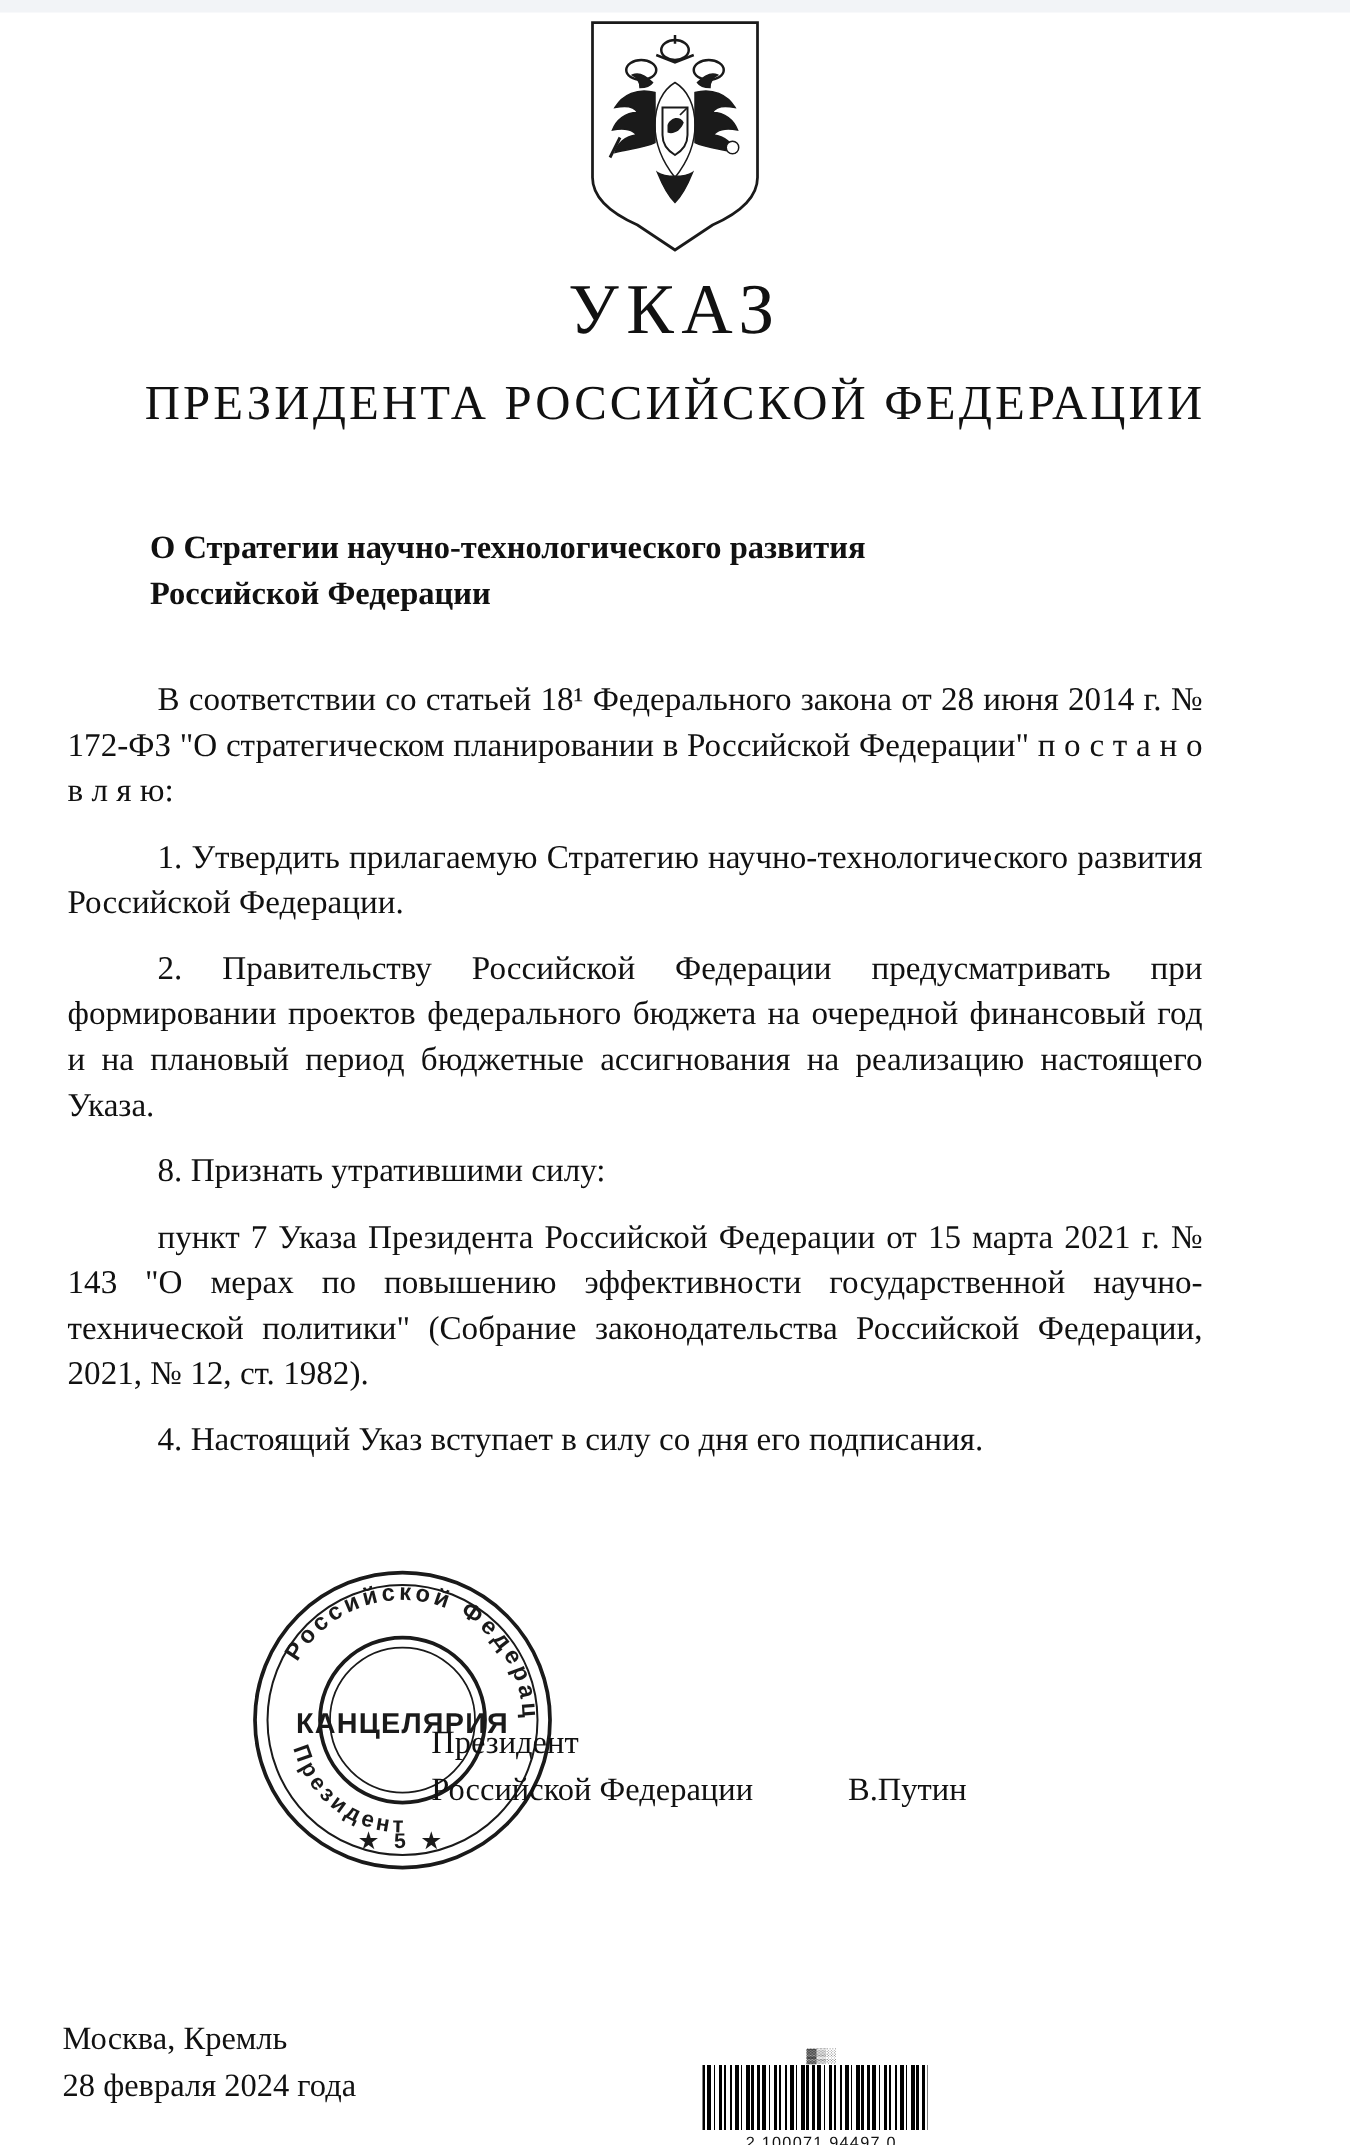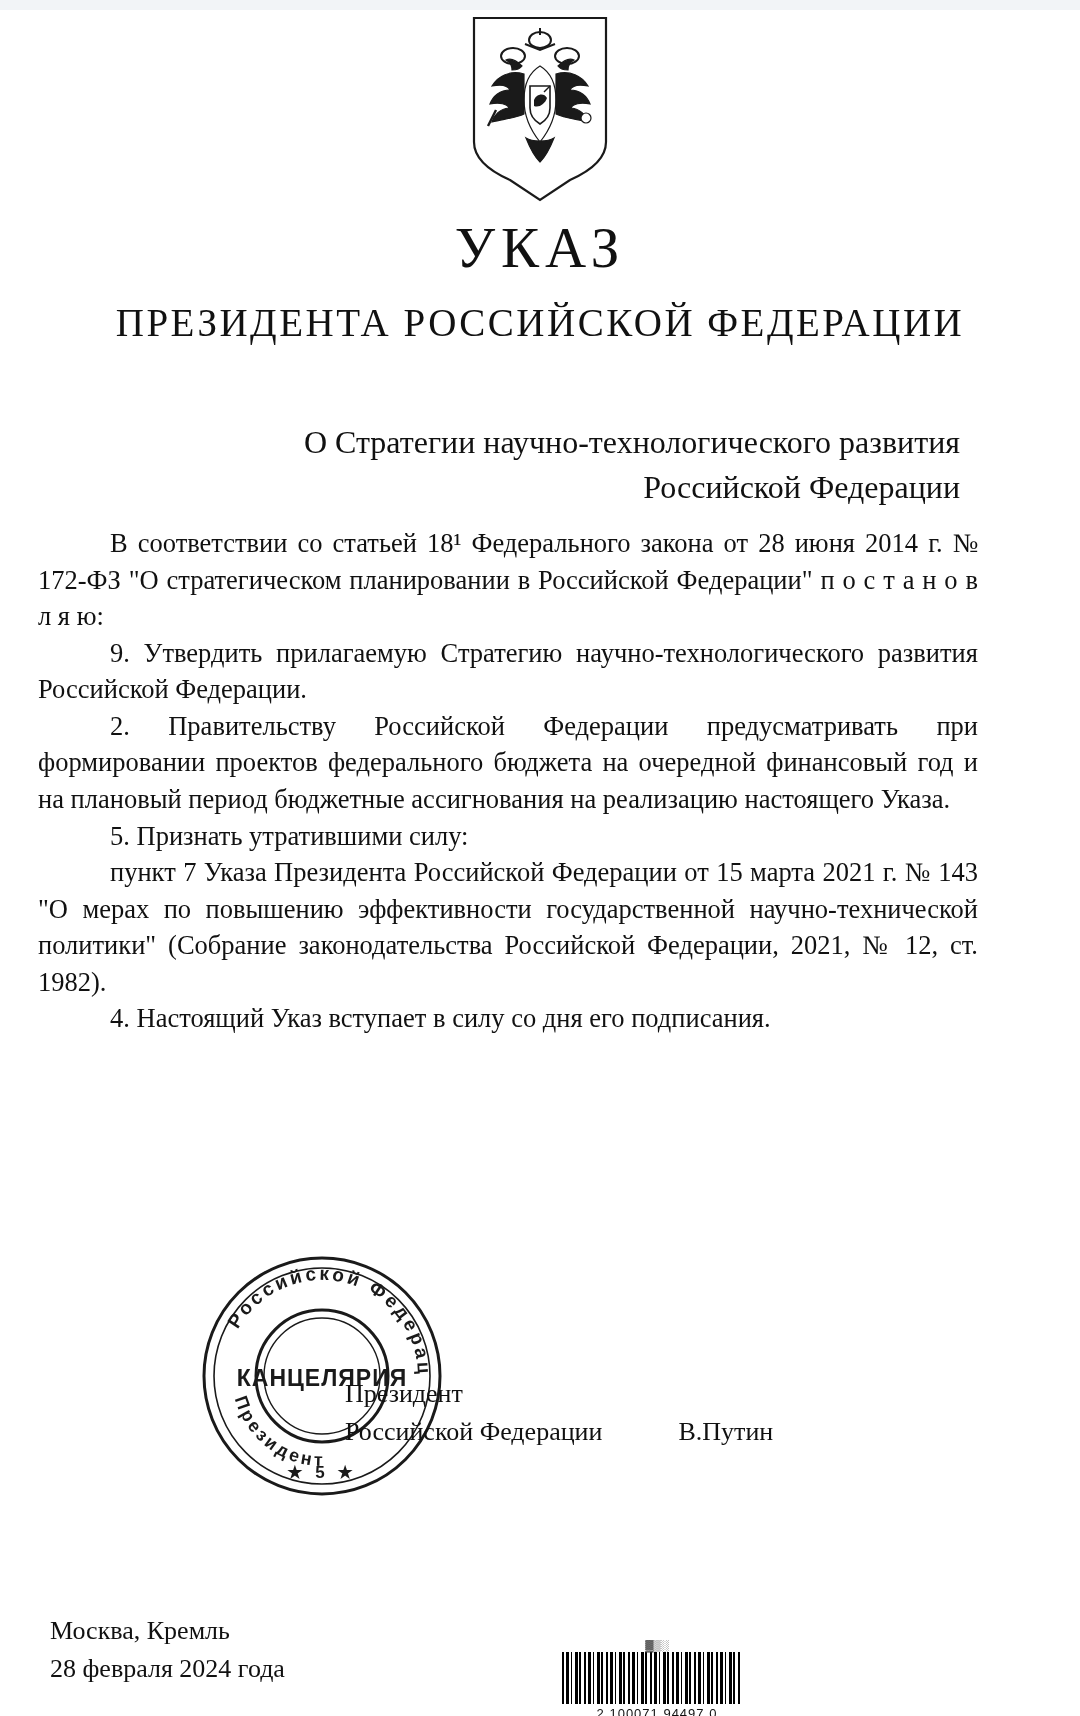--- a/index.html
+++ b/index.html
@@ -66,39 +66,39 @@
     text-align: center;
     font-size: 39px;
     letter-spacing: 2.5px;
     font-weight: normal;
   }
   .doc-subject {
     position: absolute;
     top: 420px;
     left: 120px;
     width: 840px;
-    text-align: right;
-    font-size: 32px;
-    font-weight: normal;
+    text-align: left;
+    font-size: 26px;
+    font-weight: bold;
     line-height: 1.42;
   }
 
   
   .body-text {
     position: absolute;
     top: 525px;
     left: 38px;
     width: 940px;
     font-size: 26.5px;
     line-height: 1.38;
     text-align: justify;
     text-justify: inter-word;
   }
   .body-text p {
-    margin: 0;
+    margin: 16px;
     text-indent: 72px;
   }
 
   
   .sign-block {
     position: absolute;
     top: 1375px;
     left: 345px;
     width: 560px;
     font-size: 26px;
@@ -210,23 +210,23 @@
   <div class="title-main">УКАЗ</div>
   <div class="title-sub">ПРЕЗИДЕНТА  РОССИЙСКОЙ  ФЕДЕРАЦИИ</div>
 
   <div class="doc-subject">
     <div>О Стратегии научно-технологического развития</div>
     <div>Российской Федерации</div>
   </div>
 
   <div class="body-text">
     <p>В соответствии со статьей 18¹ Федерального закона от 28 июня 2014 г. № 172-ФЗ "О стратегическом планировании в Российской Федерации" п о с т а н о в л я ю:</p>
-    <p>9. Утвердить прилагаемую Стратегию научно-технологического развития Российской Федерации.</p>
+    <p>1. Утвердить прилагаемую Стратегию научно-технологического развития Российской Федерации.</p>
     <p>2. Правительству Российской Федерации предусматривать при формировании проектов федерального бюджета на очередной финансовый год и на плановый период бюджетные ассигнования на реализацию настоящего Указа.</p>
-    <p>5. Признать утратившими силу:</p>
+    <p>8. Признать утратившими силу:</p>
     <p>пункт 7 Указа Президента Российской Федерации от 15 марта 2021 г. № 143 "О мерах по повышению эффективности государственной научно-технической политики" (Собрание законодательства Российской Федерации, 2021, № 12, ст. 1982).</p>
     <p>4. Настоящий Указ вступает в силу со дня его подписания.</p>
   </div>
 
   <div class="stamp">
     <svg viewBox="0 0 252 252" xmlns="http://www.w3.org/2000/svg">
       <defs>
         <path id="arcTop" d="M 30 126 A 96 96 0 0 1 222 126"></path>
         <path id="arcBottom" d="M 36 126 A 90 90 0 0 0 216 126"></path>
       </defs>

